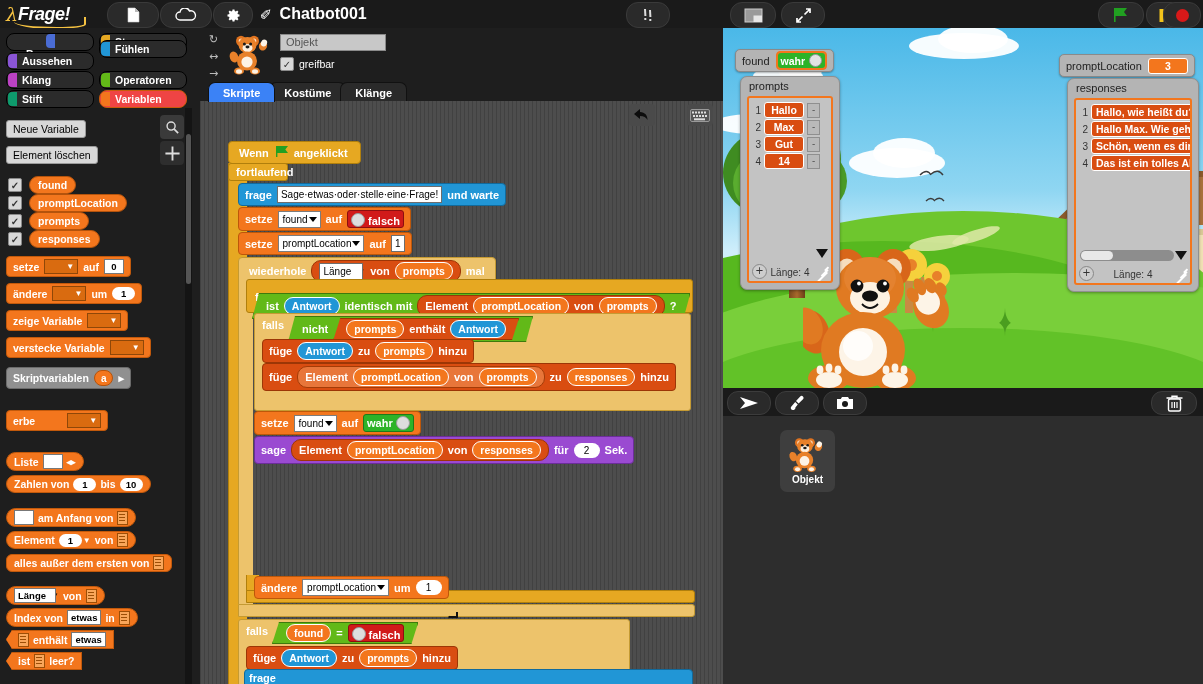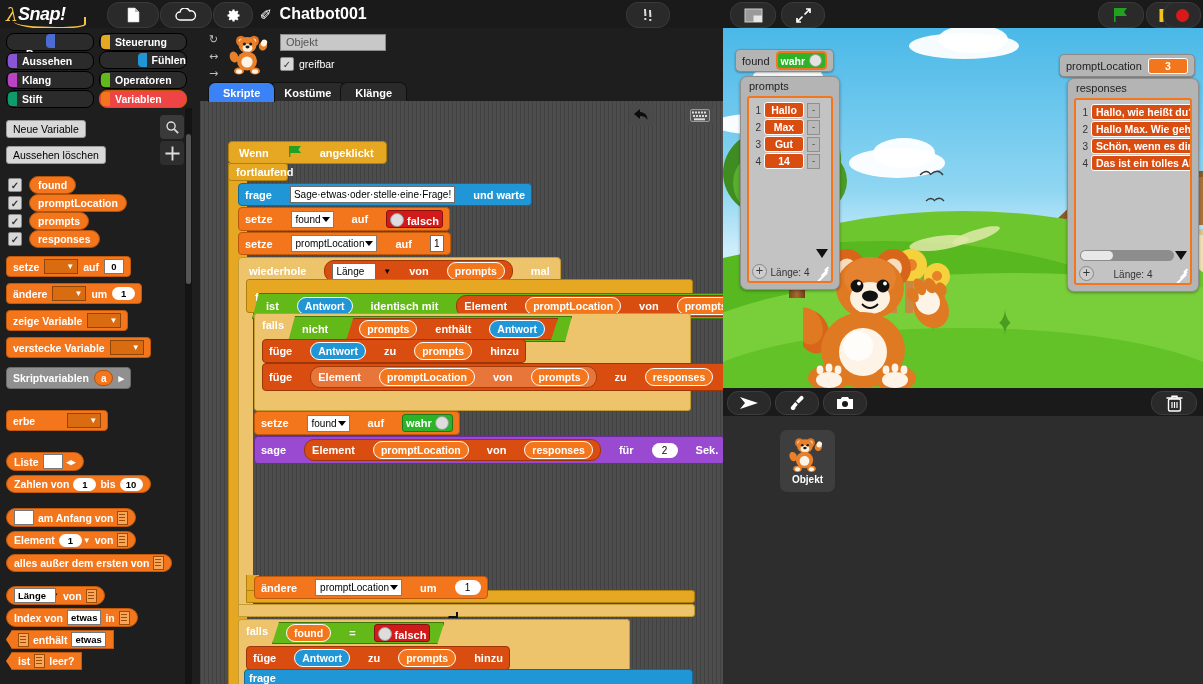--- a/index.html
+++ b/index.html
@@ -85,21 +85,21 @@
   
   .scripts{position:absolute;left:200px;top:101px;width:523px;height:583px;
     background:#4d4d4d;
     background-image:repeating-linear-gradient(90deg,rgba(0,0,0,.16) 0 1px,transparent 1px 4px);
     overflow:hidden;}
   .scr-btn{position:absolute;width:26px;height:22px;background:#4a4a4a;border-radius:4px;
            display:flex;align-items:center;justify-content:center;cursor:pointer;}
 
   
   .sb{position:absolute;font-family:"Liberation Sans",sans-serif;font-size:11px;font-weight:bold;
-      color:#fff;display:flex;align-items:center;white-space:nowrap;box-sizing:border-box;gap:18px;}
+      color:#fff;display:flex;align-items:center;white-space:nowrap;box-sizing:border-box;gap:5px;}
   .ctrl{background:#e6a822;border:1px solid #b07f0c;}
   .ctrlLight{background:#edc36b;border:1px solid #c49a33;}
   .sens{background:#2196d6;border:1px solid #116a9c;}
   .varo{background:#f3761d;border:1px solid #bd5709;}
   .listred{background:#d94d11;border:1px solid #9c3606;}
   .oper{background:#62b918;border:1px solid #3d7a0c;}
   .look{background:#9a4ad1;border:1px solid #6c2d9a;}
   .hat{background:#e6a822;border:1px solid #b07f0c;border-radius:10px 10px 4px 4px;}
   .pill{border-radius:4px;padding:2px 6px;min-height:20px;}
   .ovalrep{border-radius:10px;padding:1px 7px;min-height:18px;}
@@ -176,21 +176,21 @@
   .divline{position:absolute;left:723px;top:416px;width:480px;height:1px;background:#111;}
 </style>
 </head>
 <body>
 
 <div id="app">
 
   <div class="topbar">
     <div class="logo">
       <div class="lam">λ</div>
-      <div class="snp">Snap!</div>
+      <div class="snp">Frage!</div>
       <div class="swoosh"></div>
     </div>
 
     <div class="tbtn" style="left:107px;width:50px;">
       <svg class="ic" width="13" height="16" viewBox="0 0 13 16">
         <path d="M1 1h7l4 4v10H1z" fill="#fff" stroke="#ccc" stroke-width="0.6"></path>
         <path d="M8 1v4h4" fill="#bbb"></path>
       </svg>
     </div>
     <div class="tbtn" style="left:160px;width:50px;">
@@ -261,41 +261,41 @@
         <span class="lb">Klang</span>
       </div>
     <div class="cat" style="left:6px;top:62px;">
         <span class="dot" style="background:#0e9a6c"></span>
         <span class="lb">Stift</span>
       </div>
     <div class="cat" style="left:99px;top:5px;">
         <span class="dot" style="background:#e6a822"></span>
         <span class="lb">Steuerung</span>
       </div>
-    <div class="cat" style="left:99px;top:23px;justify-content:flex-end;">
+    <div class="cat" style="left:99px;top:12px;">
         <span class="dot" style="background:#2196d6"></span>
         <span class="lb">Fühlen</span>
       </div>
     <div class="cat" style="left:99px;top:43px;">
         <span class="dot" style="background:#62b918"></span>
         <span class="lb">Operatoren</span>
       </div>
     <div class="cat sel" style="left:99px;top:62px;">
         <span class="dot" style="background:#f3761d"></span>
         <span class="lb">Variablen</span>
       </div>
   </div>
 
   <div class="palette">
     <div class="pal-scroll">
       <div class="pal-thumb"></div>
     </div>
 
     <div class="greybtn" style="left:6px;top:12px;">Neue Variable</div>
-    <div class="greybtn" style="left:6px;top:38px;">Aussehen löschen</div>
+    <div class="greybtn" style="left:6px;top:38px;">Element löschen</div>
 
     <div class="searchbtn" style="left:160px;top:7px;">
       <svg width="15" height="15" viewBox="0 0 16 16">
           <circle cx="6.5" cy="6.5" r="4.3" fill="none" stroke="#ddd" stroke-width="1.5"></circle>
           <path d="M9.8 9.8L14 14" stroke="#ddd" stroke-width="1.8"></path>
         </svg>
     </div>
     <div class="searchbtn" style="left:160px;top:33px;background:#2e2e2e;">
       <svg width="17" height="17" viewBox="0 0 18 18">
           <path d="M9 1.5v15M1.5 9h15" stroke="#ddd" stroke-width="2"></path>
@@ -365,21 +365,21 @@
       <span>am Anfang von</span>
       <span class="listic"></span>
     </div>
     <div class="blk rep" style="left:6px;top:423px;">
       <span>Element</span>
       <span class="num">1</span>
         <span style="font-size:8px;margin-left:-3px;">▼</span>
       <span>von</span>
       <span class="listic"></span>
     </div>
-    <div class="blk rep" style="left:6px;top:446px;">
+    <div class="blk rep" style="left:6px;top:446px;border-radius:6px;">
       <span>alles außer dem ersten von</span>
       <span class="listic"></span>
     </div>
     <div class="blk rep" style="left:6px;top:478px;">
       <span class="txtf" style="padding:0 9px 0 3px;position:relative;">Länge</span>
         <span style="font-size:8px;margin-left:-9px;color:#000;">▼</span>
       <span>von</span>
       <span class="listic"></span>
     </div>
     <div class="blk rep" style="left:6px;top:500px;">

